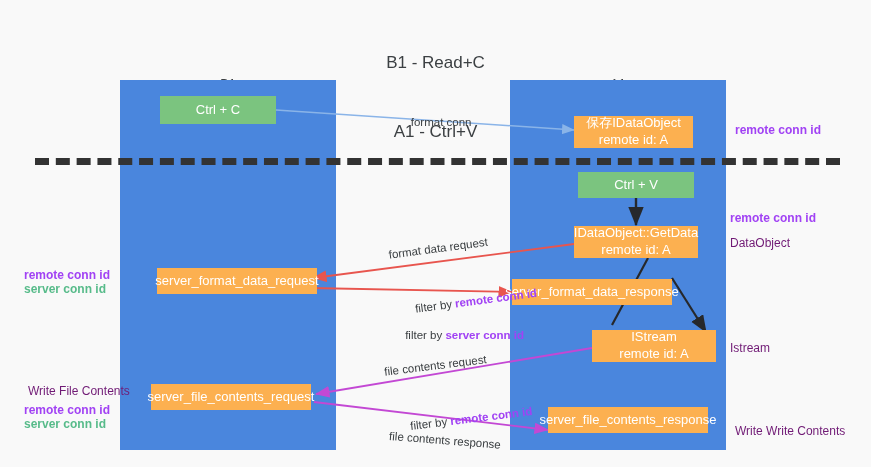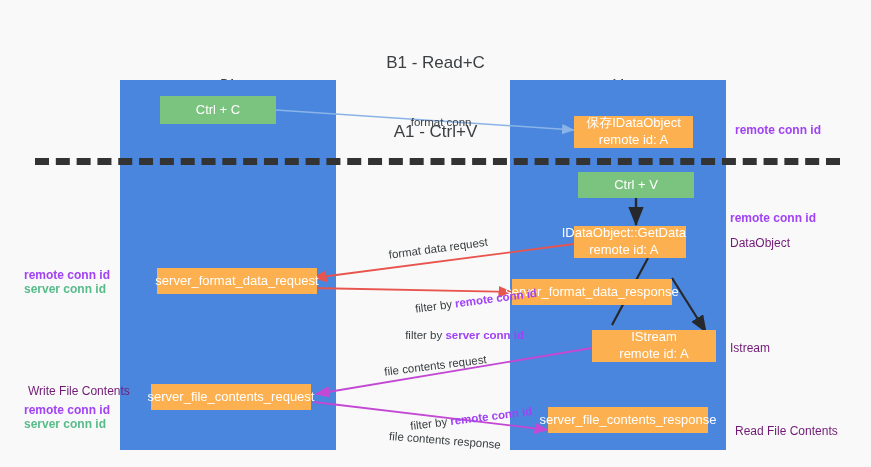--- a/index.html
+++ b/index.html
@@ -107,21 +107,21 @@
     <div>
       <div>保存IDataObject</div>
       <div>remote id: A</div>
     </div>
   </div>
 
   <div class="node green-box" style="left:578px;top:172px;width:116px;height:26px;">
     <span>Ctrl + V</span>
   </div>
 
-  <div class="node orange-box" style="left:574px;top:226px;width:112px;height:32px;justify-content:flex-end;">
+  <div class="node orange-box" style="left:574px;top:226px;width:124px;height:32px;">
     <div>
       <div>IDataObject::GetData</div>
       <div>remote id: A</div>
     </div>
   </div>
 
   <div class="node orange-box" style="left:157px;top:268px;width:160px;height:26px;">
     <span>server_format_data_request</span>
   </div>
 
@@ -174,21 +174,21 @@
   </div>
 
   <div class="t side purple" style="left:735px;top:123px;">remote conn id</div>
 
   <div class="t side purple" style="left:730px;top:211px;">remote conn id</div>
 
   <div class="t side" style="left:730px;top:236px;">DataObject</div>
 
   <div class="t side" style="left:730px;top:341px;">Istream</div>
 
-  <div class="t side" style="left:735px;top:424px;">Read File Contents</div>
+  <div class="t side" style="left:735px;top:424px;">Write Write Contents</div>
 
   <div class="t side purple" style="left:24px;top:268px;">remote conn id</div>
   <div class="t side green" style="left:24px;top:282px;">server conn id</div>
 
   <div class="t side" style="left:28px;top:384px;">Write File Contents</div>
   <div class="t side purple" style="left:24px;top:403px;">remote conn id</div>
   <div class="t side green" style="left:24px;top:417px;">server conn id</div>
 
   <div id="divider"></div>
 

